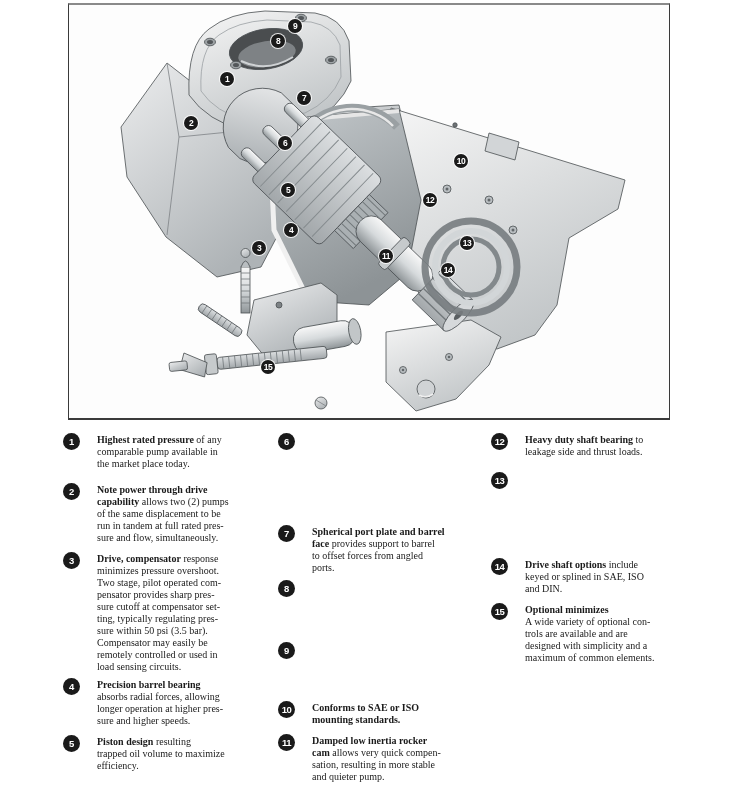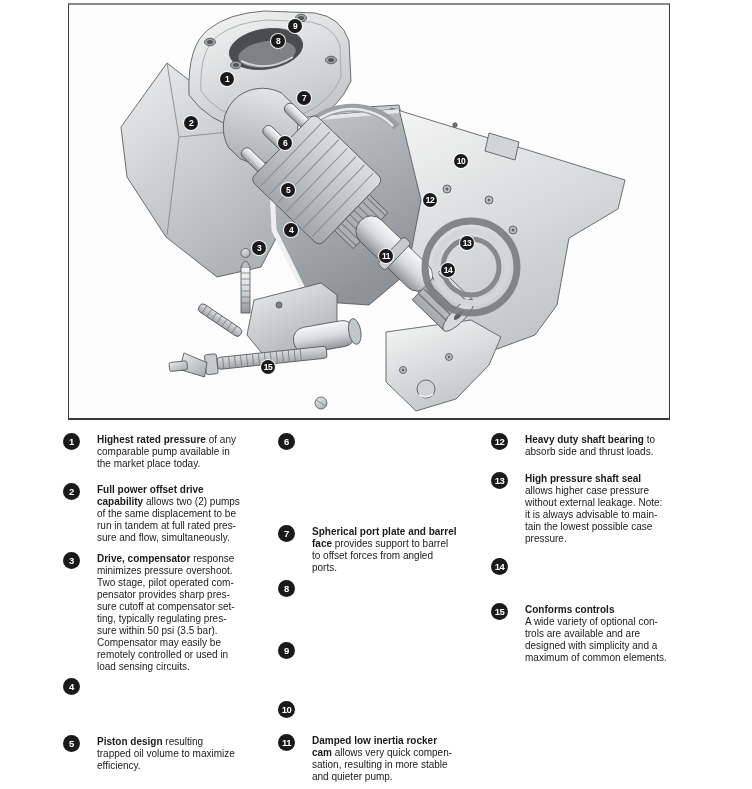--- a/index.html
+++ b/index.html
@@ -25,20 +25,21 @@
   
   .legend-item{position:absolute;}
   .legend-balloon{
     position:absolute;left:0;top:-1px;width:17px;height:17px;border-radius:50%;
     display:flex;align-items:center;justify-content:center;
     font-size:9.5px;font-weight:bold;letter-spacing:-0.5px;
   }
   .legend-text{
     margin:0 0 0 34px;width:190px;font-size:10px;line-height:12px;
     white-space:pre-line;
+    font-family:Liberation Serif, serif;
   }
   .legend-text b{font-weight:bold;}
 </style>
 </head>
 <body>
 
 <div class="frame">
   <svg width="600" height="414" viewBox="0 0 600 414">
     <defs>
       <linearGradient id="gA" x1="0" y1="0" x2="0.5" y2="1">
@@ -188,41 +189,45 @@
 <div>
 
   <div class="legend-item" style="left:63px;top:434px">
     <span class="legend-balloon" style="background: rgb(26, 26, 26); color: rgb(255, 255, 255);">1</span>
     <p class="legend-text"><b>Highest rated pressure</b><span> of any
 comparable pump available in
 the market place today.</span></p>
   </div>
   <div class="legend-item" style="left:63px;top:484px">
     <span class="legend-balloon" style="background: rgb(26, 26, 26); color: rgb(255, 255, 255);">2</span>
-    <p class="legend-text"><b>Full power offset drive
+    <p class="legend-text"><b>Note power through drive
 capability</b><span> allows two (2) pumps
 of the same displacement to be
 run in tandem at full rated pres-
 sure and flow, simultaneously.</span></p>
   </div>
   <div class="legend-item" style="left:63px;top:553px">
     <span class="legend-balloon" style="background: rgb(26, 26, 26); color: rgb(255, 255, 255);">3</span>
     <p class="legend-text"><b>Drive, compensator</b><span> response
 minimizes pressure overshoot.
 Two stage, pilot operated com-
 pensator provides sharp pres-
 sure cutoff at compensator set-
 ting, typically regulating pres-
 sure within 50 psi (3.5 bar).
 Compensator may easily be
 remotely controlled or used in
 load sensing circuits.</span></p>
   </div>
   <div class="legend-item" style="left:63px;top:679px">
     <span class="legend-balloon" style="background: rgb(26, 26, 26); color: rgb(255, 255, 255);">4</span>
+    <p class="legend-text"><b>Precision barrel bearing</b><span>
+absorbs radial forces, allowing
+longer operation at higher pres-
+sure and higher speeds.</span></p>
   </div>
   <div class="legend-item" style="left:63px;top:736px">
     <span class="legend-balloon" style="background: rgb(26, 26, 26); color: rgb(255, 255, 255);">5</span>
     <p class="legend-text"><b>Piston design</b><span> resulting
 trapped oil volume to maximize
 efficiency.</span></p>
   </div>
 
   <div class="legend-item" style="left:278px;top:434px">
     <span class="legend-balloon" style="background: rgb(26, 26, 26); color: rgb(255, 255, 255);">6</span>
@@ -235,48 +240,47 @@
 ports.</span></p>
   </div>
   <div class="legend-item" style="left:278px;top:581px">
     <span class="legend-balloon" style="background: rgb(26, 26, 26); color: rgb(255, 255, 255);">8</span>
   </div>
   <div class="legend-item" style="left:278px;top:643px">
     <span class="legend-balloon" style="background: rgb(26, 26, 26); color: rgb(255, 255, 255);">9</span>
   </div>
   <div class="legend-item" style="left:278px;top:702px">
     <span class="legend-balloon" style="background: rgb(26, 26, 26); color: rgb(255, 255, 255);">10</span>
+    <p class="legend-text"><b>Conforms to SAE or ISO
+mounting standards.</b><span></span></p>
   </div>
   <div class="legend-item" style="left:278px;top:735px">
     <span class="legend-balloon" style="background: rgb(26, 26, 26); color: rgb(255, 255, 255);">11</span>
     <p class="legend-text"><b>Damped low inertia rocker
 cam</b><span> allows very quick compen-
 sation, resulting in more stable
 and quieter pump.</span></p>
   </div>
 
   <div class="legend-item" style="left:491px;top:434px">
     <span class="legend-balloon" style="background: rgb(26, 26, 26); color: rgb(255, 255, 255);">12</span>
     <p class="legend-text"><b>Heavy duty shaft bearing</b><span> to
-absorb side and thrust loads.</span></p>
+leakage side and thrust loads.</span></p>
   </div>
   <div class="legend-item" style="left:491px;top:473px">
     <span class="legend-balloon" style="background: rgb(26, 26, 26); color: rgb(255, 255, 255);">13</span>
-    <p class="legend-text"><b>High pressure shaft seal</b><span>
-allows higher case pressure
-without external leakage. Note:
-it is always advisable to main-
-tain the lowest possible case
-pressure.</span></p>
   </div>
   <div class="legend-item" style="left:491px;top:559px">
     <span class="legend-balloon" style="background: rgb(26, 26, 26); color: rgb(255, 255, 255);">14</span>
+    <p class="legend-text"><b>Drive shaft options</b><span> include
+keyed or splined in SAE, ISO
+and DIN.</span></p>
   </div>
   <div class="legend-item" style="left:491px;top:604px">
     <span class="legend-balloon" style="background: rgb(26, 26, 26); color: rgb(255, 255, 255);">15</span>
-    <p class="legend-text"><b>Conforms controls</b><span>
+    <p class="legend-text"><b>Optional minimizes</b><span>
 A wide variety of optional con-
 trols are available and are
 designed with simplicity and a
 maximum of common elements.</span></p>
   </div>
 
 </div>
 
 </body></html>

